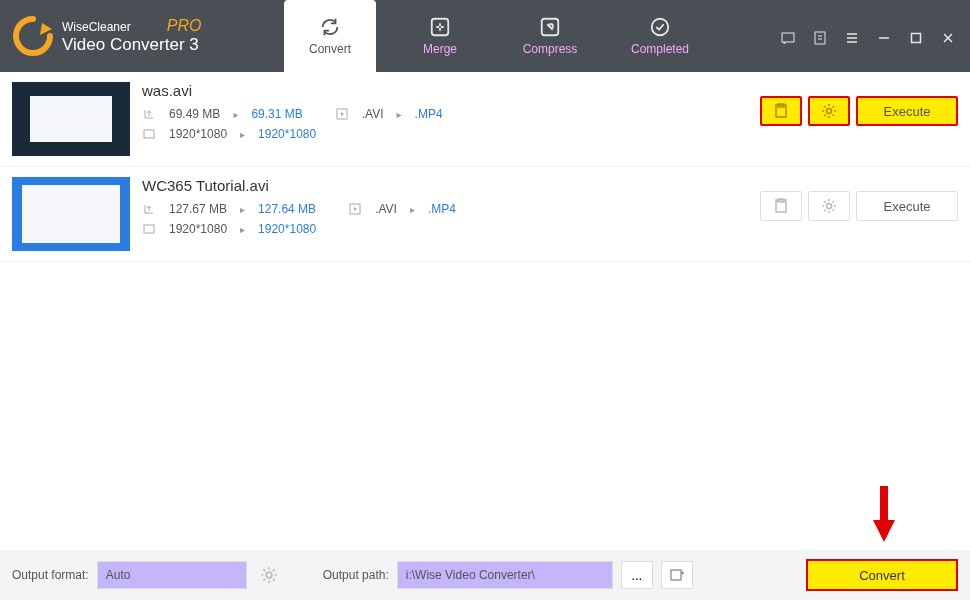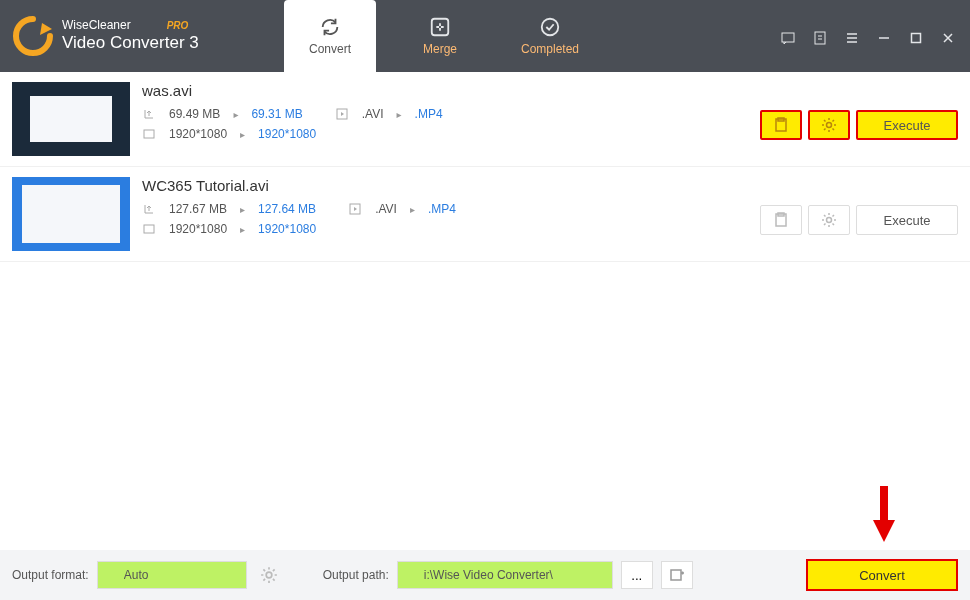--- a/index.html
+++ b/index.html
@@ -3,52 +3,52 @@
 <meta charset="utf-8">
 <style>
 * { margin: 0; padding: 0; box-sizing: border-box; font-family: "Segoe UI", Arial, sans-serif; }
 body { width: 970px; height: 600px; background: #fff; overflow: hidden; position: relative; }
 
 .titlebar { height: 72px; background: #4a4e55; color: #fff; display: flex; align-items: center; padding: 0 10px 0 12px; }
 .logo-area { display: flex; align-items: center; gap: 8px; width: 272px; }
 .logo-icon { width: 42px; height: 42px; }
 .logo-text { display: flex; flex-direction: column; line-height: 1.15; }
 .logo-line1 { font-size: 12px; }
-.logo-line1 .pro { color: #f5a623; font-weight: bold; margin-left: 36px; font-style: italic; font-size: 10px; }
+.logo-line1 .pro { color: #f5a623; font-weight: normal; margin-left: 36px; font-style: italic; font-size: 16px; }
 .logo-line2 { font-size: 17px; font-weight: normal; }
 
 .tabs { display: flex; gap: 18px; }
-.tab { width: 92px; height: 72px; display: flex; flex-direction: column; align-items: center; justify-content: center; gap: 4px; cursor: pointer; color: #fdba74; }
+.tab { width: 92px; height: 72px; display: flex; flex-direction: column; align-items: center; justify-content: center; gap: 4px; cursor: pointer; color: #f0abfc; }
 .tab.active { background: #fff; color: #555; border-radius: 4px 4px 0 0; }
 .tab-icon { width: 22px; height: 22px; display: flex; align-items: center; justify-content: center; }
 .tab-label { font-size: 12px; }
 
 .win-controls { margin-left: auto; display: flex; gap: 8px; align-items: flex-start; padding-top: 4px; }
 .win-btn { width: 24px; height: 20px; display: flex; align-items: center; justify-content: center; cursor: pointer; color: #e3e5e8; }
 
 .content { height: 478px; overflow-y: auto; background: #fff; }
 .item { display: flex; padding: 10px 12px; gap: 12px; border-bottom: 1px solid #f0f0f0; align-items: flex-start; }
 .thumb { width: 118px; height: 74px; background: #1b2a3a; flex-shrink: 0; position: relative; overflow: hidden; }
 .thumb-inner { position: absolute; inset: 14px 18px; background: #f5f7fa; }
 .thumb.alt { background: #2b7de0; }
 .thumb.alt .thumb-inner { inset: 8px 10px; }
 .info { flex: 1; display: flex; flex-direction: column; gap: 6px; font-size: 12px; color: #555; }
 .filename { font-size: 15px; color: #333; margin-bottom: 2px; }
 .meta-row { display: flex; align-items: center; gap: 13px; }
 .meta-row .ico { width: 14px; height: 14px; color: #aaa; display: inline-flex; align-items: center; justify-content: center; }
 .arrow { color: #999; font-size: 10px; }
 .blue { color: #2b7de0; }
-.actions { display: flex; gap: 6px; align-items: center; margin-top: 28px; }
+.actions { display: flex; gap: 6px; align-items: center; margin-top: 14px; }
 .icon-btn { width: 42px; height: 30px; border: 1px solid #ddd; background: #fff; border-radius: 2px; display: flex; align-items: center; justify-content: center; cursor: pointer; color: #999; }
 .exec-btn { width: 102px; height: 30px; border: 1px solid #ddd; background: #fff; border-radius: 2px; font-size: 13px; color: #555; cursor: pointer; }
 .highlight { background: #ffeb00 !important; border: 2px solid #e30000 !important; }
 
 .footer { position: absolute; bottom: 0; left: 0; right: 0; height: 50px; background: #f3f4f6; display: flex; align-items: center; padding: 0 12px; gap: 8px; font-size: 12px; color: #555; }
 .footer-label { color: #555; }
-.footer-input { height: 28px; border: 1px solid #ddd; background: #bef264; padding: 0 26px; font-size: 12px; color: #555; }
+.footer-input { height: 28px; border: 1px solid #ddd; background: #c4b5fd; padding: 0 8px; font-size: 12px; color: #555; }
 .footer-input.fmt { width: 150px; }
 .footer-input.path { width: 216px; }
 .gear-btn { width: 28px; height: 28px; display: flex; align-items: center; justify-content: center; color: #bbb; cursor: pointer; }
 .browse-btn { width: 32px; height: 28px; border: 1px solid #ddd; background: #fff; cursor: pointer; display: flex; align-items: center; justify-content: center; }
 .add-btn { width: 32px; height: 28px; border: 1px solid #ddd; background: #fff; cursor: pointer; display: flex; align-items: center; justify-content: center; color: #999; }
 .convert-btn { margin-left: auto; width: 152px; height: 32px; background: #ffeb00; border: 2px solid #e30000; font-size: 13px; color: #333; cursor: pointer; }
 
 .red-arrow { position: absolute; right: 75px; bottom: 58px; width: 22px; height: 56px; pointer-events: none; }
 </style>
 </head>
@@ -76,20 +76,29 @@
       <span class="tab-label">Convert</span>
     </div>
     <div class="tab">
       <span class="tab-icon">
           <svg width="22" height="22" viewBox="0 0 24 24">
             <rect x="3" y="3" width="18" height="18" rx="3" fill="none" stroke="#e3e5e8" stroke-width="2"></rect>
             <path d="M8 12h3M13 12h3M12 8v3M12 13v3" stroke="#e3e5e8" stroke-width="2"></path>
           </svg>
         </span>
       <span class="tab-label">Merge</span>
+    </div>
+    <div class="tab">
+      <span class="tab-icon">
+          <svg width="22" height="22" viewBox="0 0 24 24">
+            <rect x="3" y="3" width="18" height="18" rx="3" fill="none" stroke="#e3e5e8" stroke-width="2"></rect>
+            <path d="M9 9l6 6M15 9v4M15 9h-4" stroke="#e3e5e8" stroke-width="2" fill="none"></path>
+          </svg>
+        </span>
+      <span class="tab-label">Compress</span>
     </div>
     <div class="tab">
       <span class="tab-icon">
           <svg width="22" height="22" viewBox="0 0 24 24">
             <circle cx="12" cy="12" r="9" fill="none" stroke="#e3e5e8" stroke-width="2"></circle>
             <path d="M8 12l3 3 5-6" fill="none" stroke="#e3e5e8" stroke-width="2"></path>
           </svg>
         </span>
       <span class="tab-label">Completed</span>
     </div>

